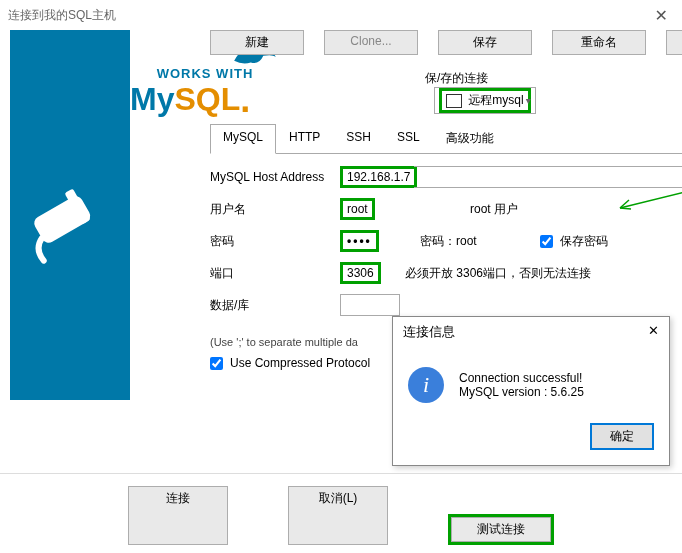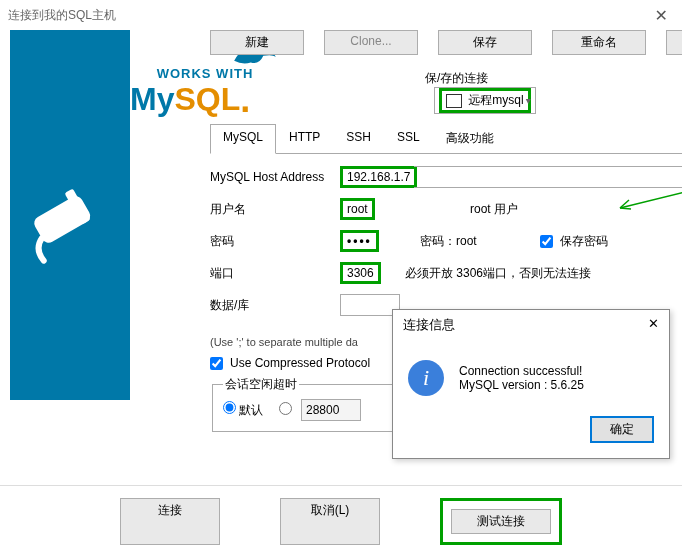--- a/index.html
+++ b/index.html
@@ -33,29 +33,29 @@
 .form-row .flabel { width: 130px; }
 .input { border: 1px solid #aaa; height: 22px; padding: 0 4px; font-size: 12px; }
 .gbox { border: 3px solid #00a000; padding: 1px 4px; display: inline-block; }
 .anno { color: #000000; position: absolute; font-size: 12px; white-space: nowrap; }
 .arrow-svg { position: absolute; top: 155px; left: 415px; pointer-events: none; }
 .note { font-size: 11px; color: #444; margin: 20px 0 8px; }
 .checkbox { display: flex; align-items: center; gap: 4px; font-size: 12px; }
 .fieldset { border: 1px solid #aaa; padding: 6px 10px 10px; font-size: 12px; width: 210px; }
 .fieldset legend { font-size: 12px; }
 .radio-row { display: flex; align-items: center; gap: 6px; }
-.popup { position: absolute; left: 392px; top: 309px; width: 278px; background: #fff; border: 1px solid #888; box-shadow: 2px 2px 6px rgba(0,0,0,0.2); }
+.popup { position: absolute; left: 392px; top: 316px; width: 278px; background: #fff; border: 1px solid #888; box-shadow: 2px 2px 6px rgba(0,0,0,0.2); }
 .popup-title { display: flex; justify-content: space-between; padding: 6px 10px; font-size: 13px; }
 .popup-body { display: flex; align-items: center; padding: 20px 15px; gap: 15px; font-size: 12px; }
 .info-icon { width: 36px; height: 36px; background: #3a7fdb; border-radius: 50%; color: #fff; display: flex; align-items: center; justify-content: center; font-size: 22px; font-family: Georgia, serif; font-style: italic; }
 .popup-btns { display: flex; justify-content: flex-end; padding: 0 15px 15px; }
 .popup-btn { border: 2px solid #0078d7; background: #e1e1e1; padding: 3px 18px; font-size: 12px; }
 .bottom { position: absolute; bottom: 8px; left: 0; right: 0; display: flex; justify-content: center; gap: 60px; padding: 0 20px; border-top: 1px solid #ddd; padding-top: 12px; }
 .bottom .btn { width: 100px; }
-.bottom .gborder { border: 3px solid #00a000; padding: 8px; }
+.bottom .gborder { border: 3px solid #00a000; padding: 0; margin-top: 28px; }
 .bottom .gborder .btn { border: 1px solid #adadad; }
 input[type=checkbox], input[type=radio] { margin: 0 3px 0 0; }
 </style>
 </head>
 <body>
 
 <div class="titlebar">
   <span>连接到我的SQL主机</span>
   <span class="close">✕</span>
 </div>
@@ -149,28 +149,20 @@
       <input class="input" style="width: 60px;">
     </div>
 
     <div class="note">(Use ';' to separate multiple da</div>
 
     <label class="checkbox">
       <input type="checkbox" checked="" style="">
         <span>Use Compressed Protocol</span>
     </label>
 
-    <fieldset class="fieldset" style="margin-top:6px">
-      <legend>会话空闲超时</legend>
-      <div class="radio-row">
-        <label><input type="radio" checked="" style=""><span>默认</span></label>
-        <label style="margin-left:10px"><input type="radio" style=""></label>
-        <input class="input" style="width: 60px; background: rgb(244, 244, 244);" value="28800">
-      </div>
-    </fieldset>
   </div>
 </div>
 
 <div class="popup">
   <div class="popup-title">
     <span>连接信息</span>
     <span>✕</span>
   </div>
   <div class="popup-body">
     <div class="info-icon">i</div>

